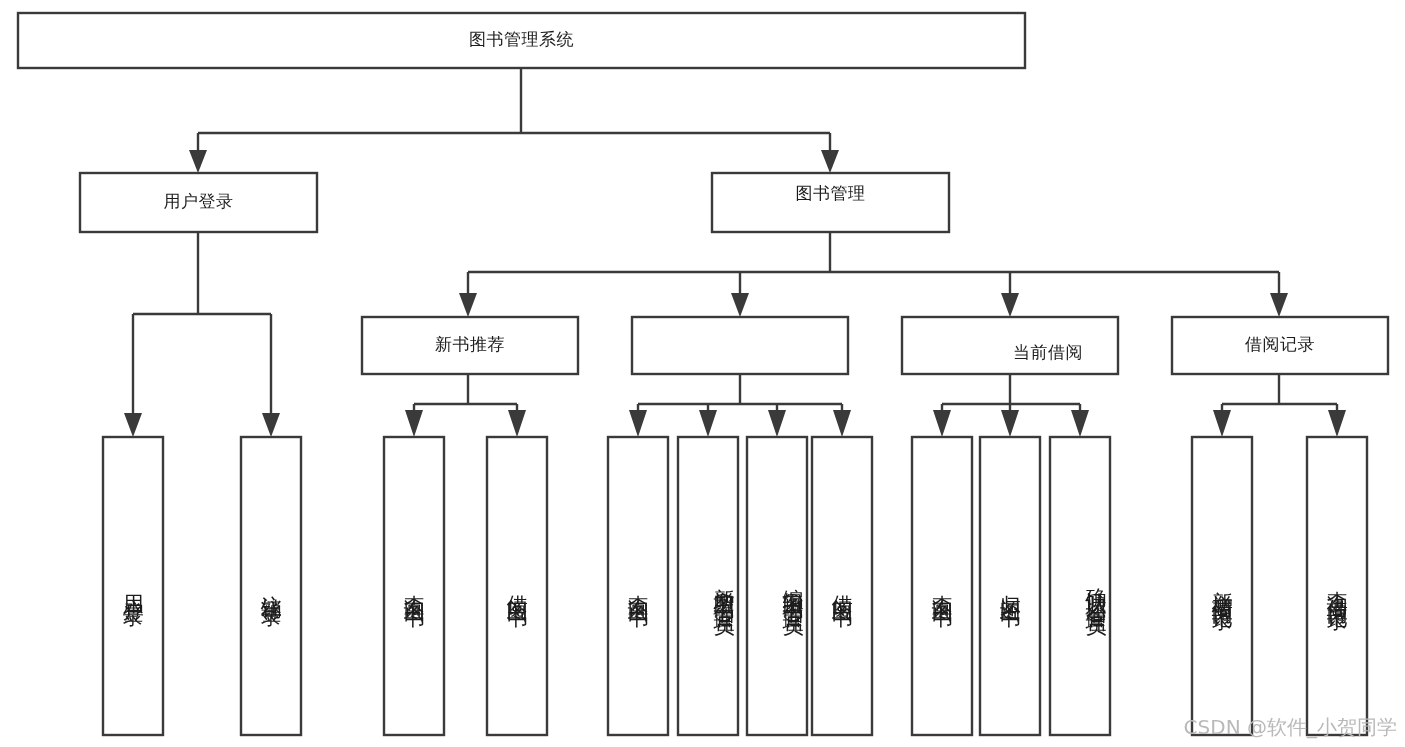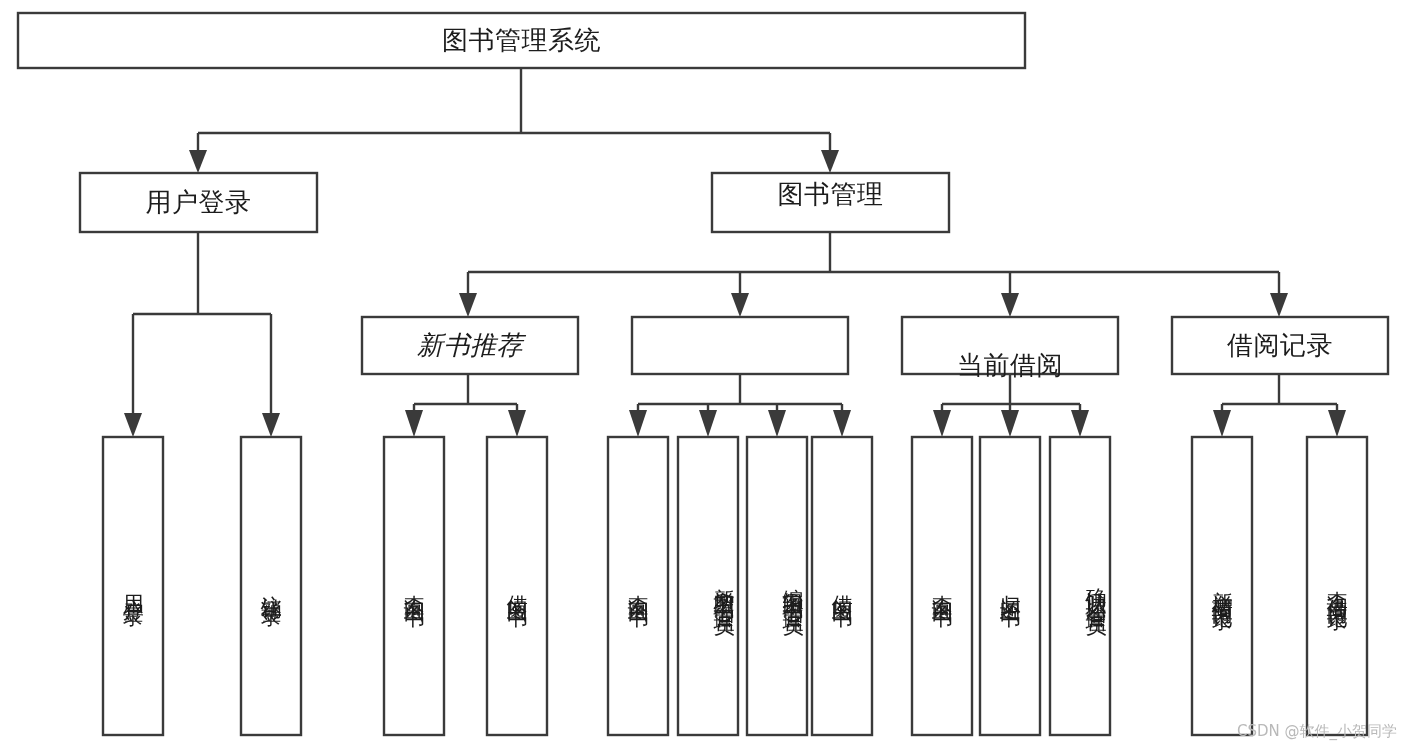--- a/index.html
+++ b/index.html
@@ -45,42 +45,42 @@
     position: absolute;
     display: flex;
     align-items: center;
     justify-content: center;
     color: #1c1c1c;
     text-align: center;
     pointer-events: none;
     box-sizing: border-box;
   }
   .node-label.horiz {
-    font-size: 26px;
+    font-size: 17px;
     line-height: 1.2;
     letter-spacing: 0.5px;
   }
   .node-label.vert {
     writing-mode: vertical-rl;
     text-orientation: upright;
     font-size: 21px;
     line-height: 1.35;
     letter-spacing: 4px;
     align-items: flex-start;
     padding-top: 6px;
   }
   .node-label.vert.center {
     align-items: center;
     padding-top: 0;
   }
   #watermark {
     position: absolute;
     right: 8px;
     bottom: 6px;
-    font-size: 15px;
+    font-size: 20px;
     color: #b9b9b9;
     white-space: nowrap;
     font-family: "DejaVu Sans", sans-serif;
     pointer-events: none;
     margin-left: 48px;
   }
 </style>
 </head>
 <body>
 
@@ -189,22 +189,22 @@
 
     <rect class="box-rect" x="1192" y="437" width="60" height="298"></rect>
     <rect class="box-rect" x="1307" y="437" width="60" height="298"></rect>
   </svg>
 
   <div class="node-label horiz" style="left:18px; top:13px; width:1007px; height:55px;">图书管理系统</div>
 
   <div class="node-label horiz" style="left:80px; top:173px; width:237px; height:59px;">用户登录</div>
   <div class="node-label horiz" style="left:712px; top:173px; width:237px; height:43px;">图书管理</div>
 
-  <div class="node-label horiz" style="left:362px; top:317px; width:216px; height:57px;font-style:italic;">新书推荐</div>
-  <div class="node-label horiz" style="left:902px; top:317px; width:216px; height:73px;margin-top:12px;">当前借阅</div>
+  <div class="node-label horiz" style="left:362px; top:317px; width:216px; height:57px;">新书推荐</div>
+  <div class="node-label horiz" style="left:940px; top:317px; width:216px; height:73px;">当前借阅</div>
   <div class="node-label horiz" style="left:1172px; top:317px; width:216px; height:57px;">借阅记录</div>
 
   <div class="node-label vert center" style="left:103px; top:437px; width:60px; height:298px;">用户登录</div>
   <div class="node-label vert center" style="left:241px; top:437px; width:60px; height:298px;">注销登录</div>
 
   <div class="node-label vert center" style="left:384px; top:437px; width:60px; height:298px;">查询图书</div>
   <div class="node-label vert center" style="left:487px; top:437px; width:60px; height:298px;">借阅图书</div>
 
   <div class="node-label vert center" style="left:608px; top:437px; width:60px; height:298px;">查询图书</div>
   <div class="node-label vert" style="left:678px; top:437px; width:60px; height:298px;">新增图书（管理员）</div>

